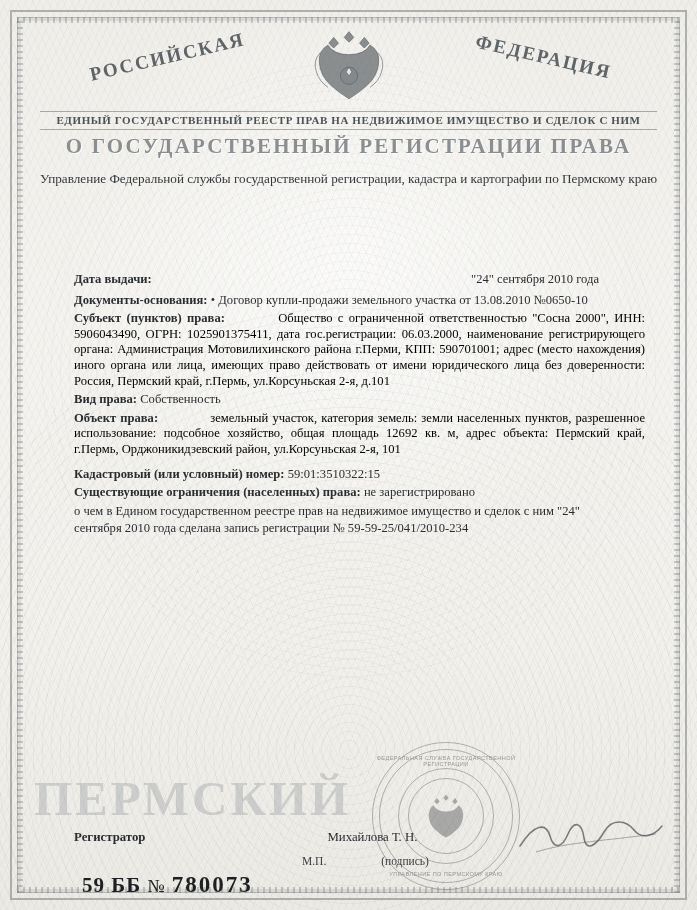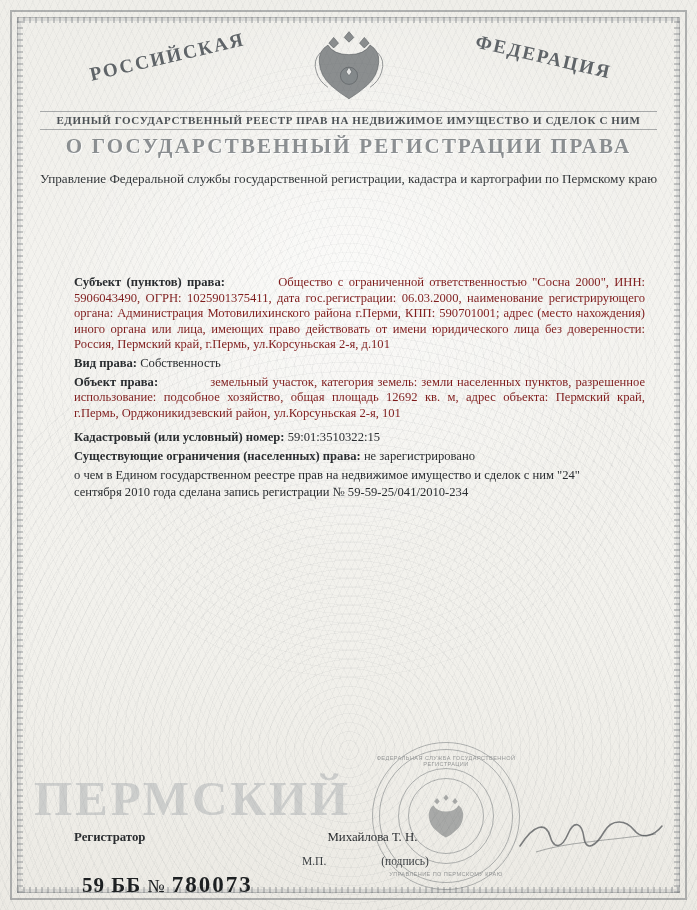--- a/index.html
+++ b/index.html
@@ -171,21 +171,21 @@
     display: flex;
     justify-content: space-between;
     margin-bottom: 5px;
   }
   .date-value { margin-right: 46px; }
   .bullet-line { text-indent: 0; padding-left: 10px; }
   .block { margin-top: 3px; }
   .gap { margin-top: 9px; }
 
   
-  .faded { color: #7f1d1d; margin-left: 48px; }
+  .faded { color: #000000; margin-left: 48px; }
 
   
   .watermark {
     position: absolute;
     left: 34px;
     top: 770px;
     font-size: 49px;
     font-weight: bold;
     letter-spacing: 3px;
     color: rgba(150,156,160,0.38);
@@ -316,21 +316,29 @@
     </div>
 
     <div class="registry-line">ЕДИНЫЙ ГОСУДАРСТВЕННЫЙ РЕЕСТР ПРАВ НА НЕДВИЖИМОЕ ИМУЩЕСТВО И СДЕЛОК С НИМ</div>
 
     <div class="title-sub">О ГОСУДАРСТВЕННЫЙ РЕГИСТРАЦИИ ПРАВА</div>
     <div class="authority">Управление Федеральной службы государственной регистрации, кадастра и картографии по Пермскому краю</div>
   </div>
 
   <div class="doc-body">
 
-
+    <div class="date-row">
+      <span class="lbl">Дата выдачи:</span>
+      <span class="date-value">"24" сентября 2010 года</span>
+    </div>
+
+    <div class="row">
+      <span class="lbl">Документы-основания:</span>
+      <span>• Договор купли-продажи земельного участка от 13.08.2010 №0650-10</span>
+    </div>
 
     <div class="row block">
       <span class="lbl">Субъект (пунктов) права:</span>
       <span class="faded">Общество с ограниченной ответственностью "Сосна 2000", ИНН: 5906043490, ОГРН: 1025901375411, дата гос.регистрации: 06.03.2000, наименование регистрирующего органа: Администрация Мотовилихинского района г.Перми, КПП: 590701001; адрес (место нахождения) иного органа или лица, имеющих право действовать от имени юридического лица без доверенности: Россия, Пермский край, г.Пермь, ул.Корсуньская 2-я, д.101</span>
     </div>
 
     <div class="row block">
       <span class="lbl">Вид права:</span>
       <span>Собственность</span>
     </div>

